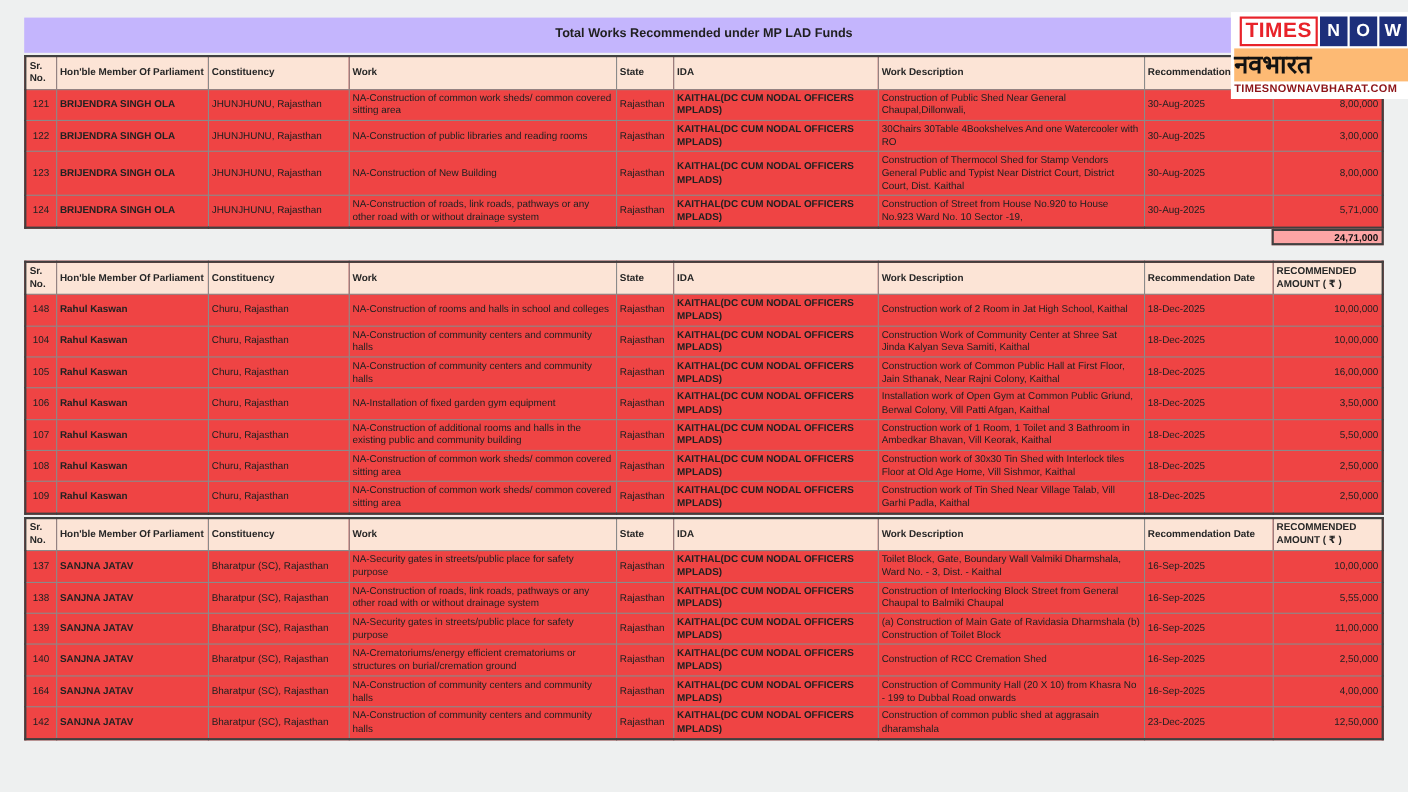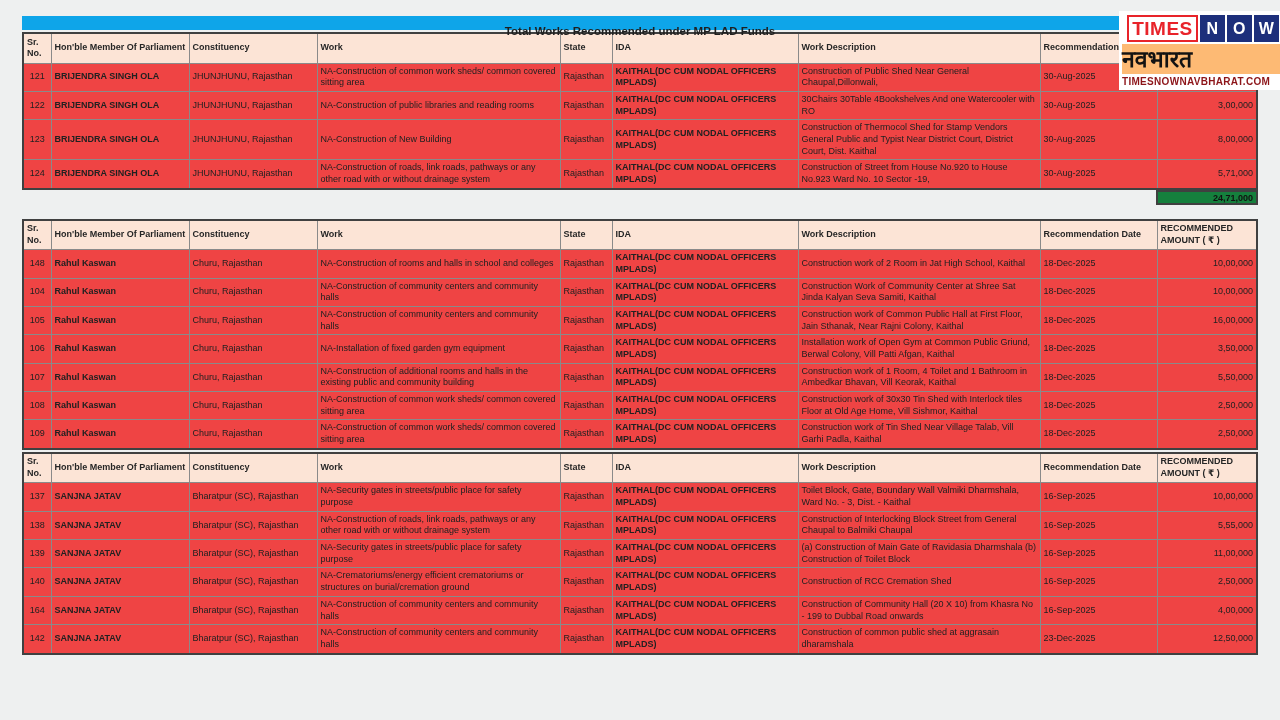--- a/index.html
+++ b/index.html
@@ -6,22 +6,22 @@
   html,body { margin:0; padding:0; }
   body {
     width:1280px; height:720px; overflow:hidden;
     background:#eef0f0;
     font-family:"Liberation Sans","DejaVu Sans",sans-serif;
     color:#212121;
   }
   .page { position:relative; width:1280px; height:720px; padding:16px 0 0 22px; }
 
   .title-bar {
-    width:1236px; height:14px; line-height:30px;
-    background:#0ea5e9; text-align:center;
+    width:1236px; height:32px; line-height:30px;
+    background:#c4b5fd; text-align:center;
     font-size:11.5px; font-weight:bold; color:#1f1f1f;
   }
 
   table.works {
     border-collapse:collapse; table-layout:fixed;
     width:1236px; margin-top:2px;
     background:#ef4444;
     border:2px solid #404040;
   }
   table.works th, table.works td {
@@ -37,21 +37,21 @@
   table.works td { height:28px; }
   .c-sr  { text-align:center; }
   .c-member { font-weight:bold; }
   .c-ida { font-weight:bold; }
   .c-amount { text-align:right; }
   th.c-amount { text-transform:uppercase; }
 
   .total-row { width:1236px; display:flex; justify-content:flex-end; margin-bottom:14px; }
   .total-cell {
     width:102px; height:15px;
-    background:#15803d; border:2px solid #404040;
+    background:#fca5a5; border:2px solid #404040;
     font-size:9px; font-weight:bold; text-align:right;
     padding:1px 3px; color:#111;
   }
 
   
   .logo {
     position:absolute; top:11px; left:1119px; width:168px;
     background:#ffffff; padding:4px 3px 0 3px; text-align:left;
   }
   .logo-row1 { display:flex; justify-content:center; align-items:stretch; height:27px; gap:2px; }
@@ -232,21 +232,21 @@
             <td class="c-date">18-Dec-2025</td>
             <td class="c-amount">3,50,000</td>
           </tr>
           <tr>
             <td class="c-sr">107</td>
             <td class="c-member">Rahul Kaswan</td>
             <td class="c-const">Churu, Rajasthan</td>
             <td class="c-work">NA-Construction of additional rooms and halls in the existing public and community building</td>
             <td class="c-state">Rajasthan</td>
             <td class="c-ida">KAITHAL(DC CUM NODAL OFFICERS MPLADS)</td>
-            <td class="c-desc">Construction work of 1 Room, 4 Toilet and 1 Bathroom in Ambedkar Bhavan, Vill Keorak, Kaithal</td>
+            <td class="c-desc">Construction work of 1 Room, 1 Toilet and 3 Bathroom in Ambedkar Bhavan, Vill Keorak, Kaithal</td>
             <td class="c-date">18-Dec-2025</td>
             <td class="c-amount">5,50,000</td>
           </tr>
           <tr>
             <td class="c-sr">108</td>
             <td class="c-member">Rahul Kaswan</td>
             <td class="c-const">Churu, Rajasthan</td>
             <td class="c-work">NA-Construction of common work sheds/ common covered sitting area</td>
             <td class="c-state">Rajasthan</td>
             <td class="c-ida">KAITHAL(DC CUM NODAL OFFICERS MPLADS)</td>

